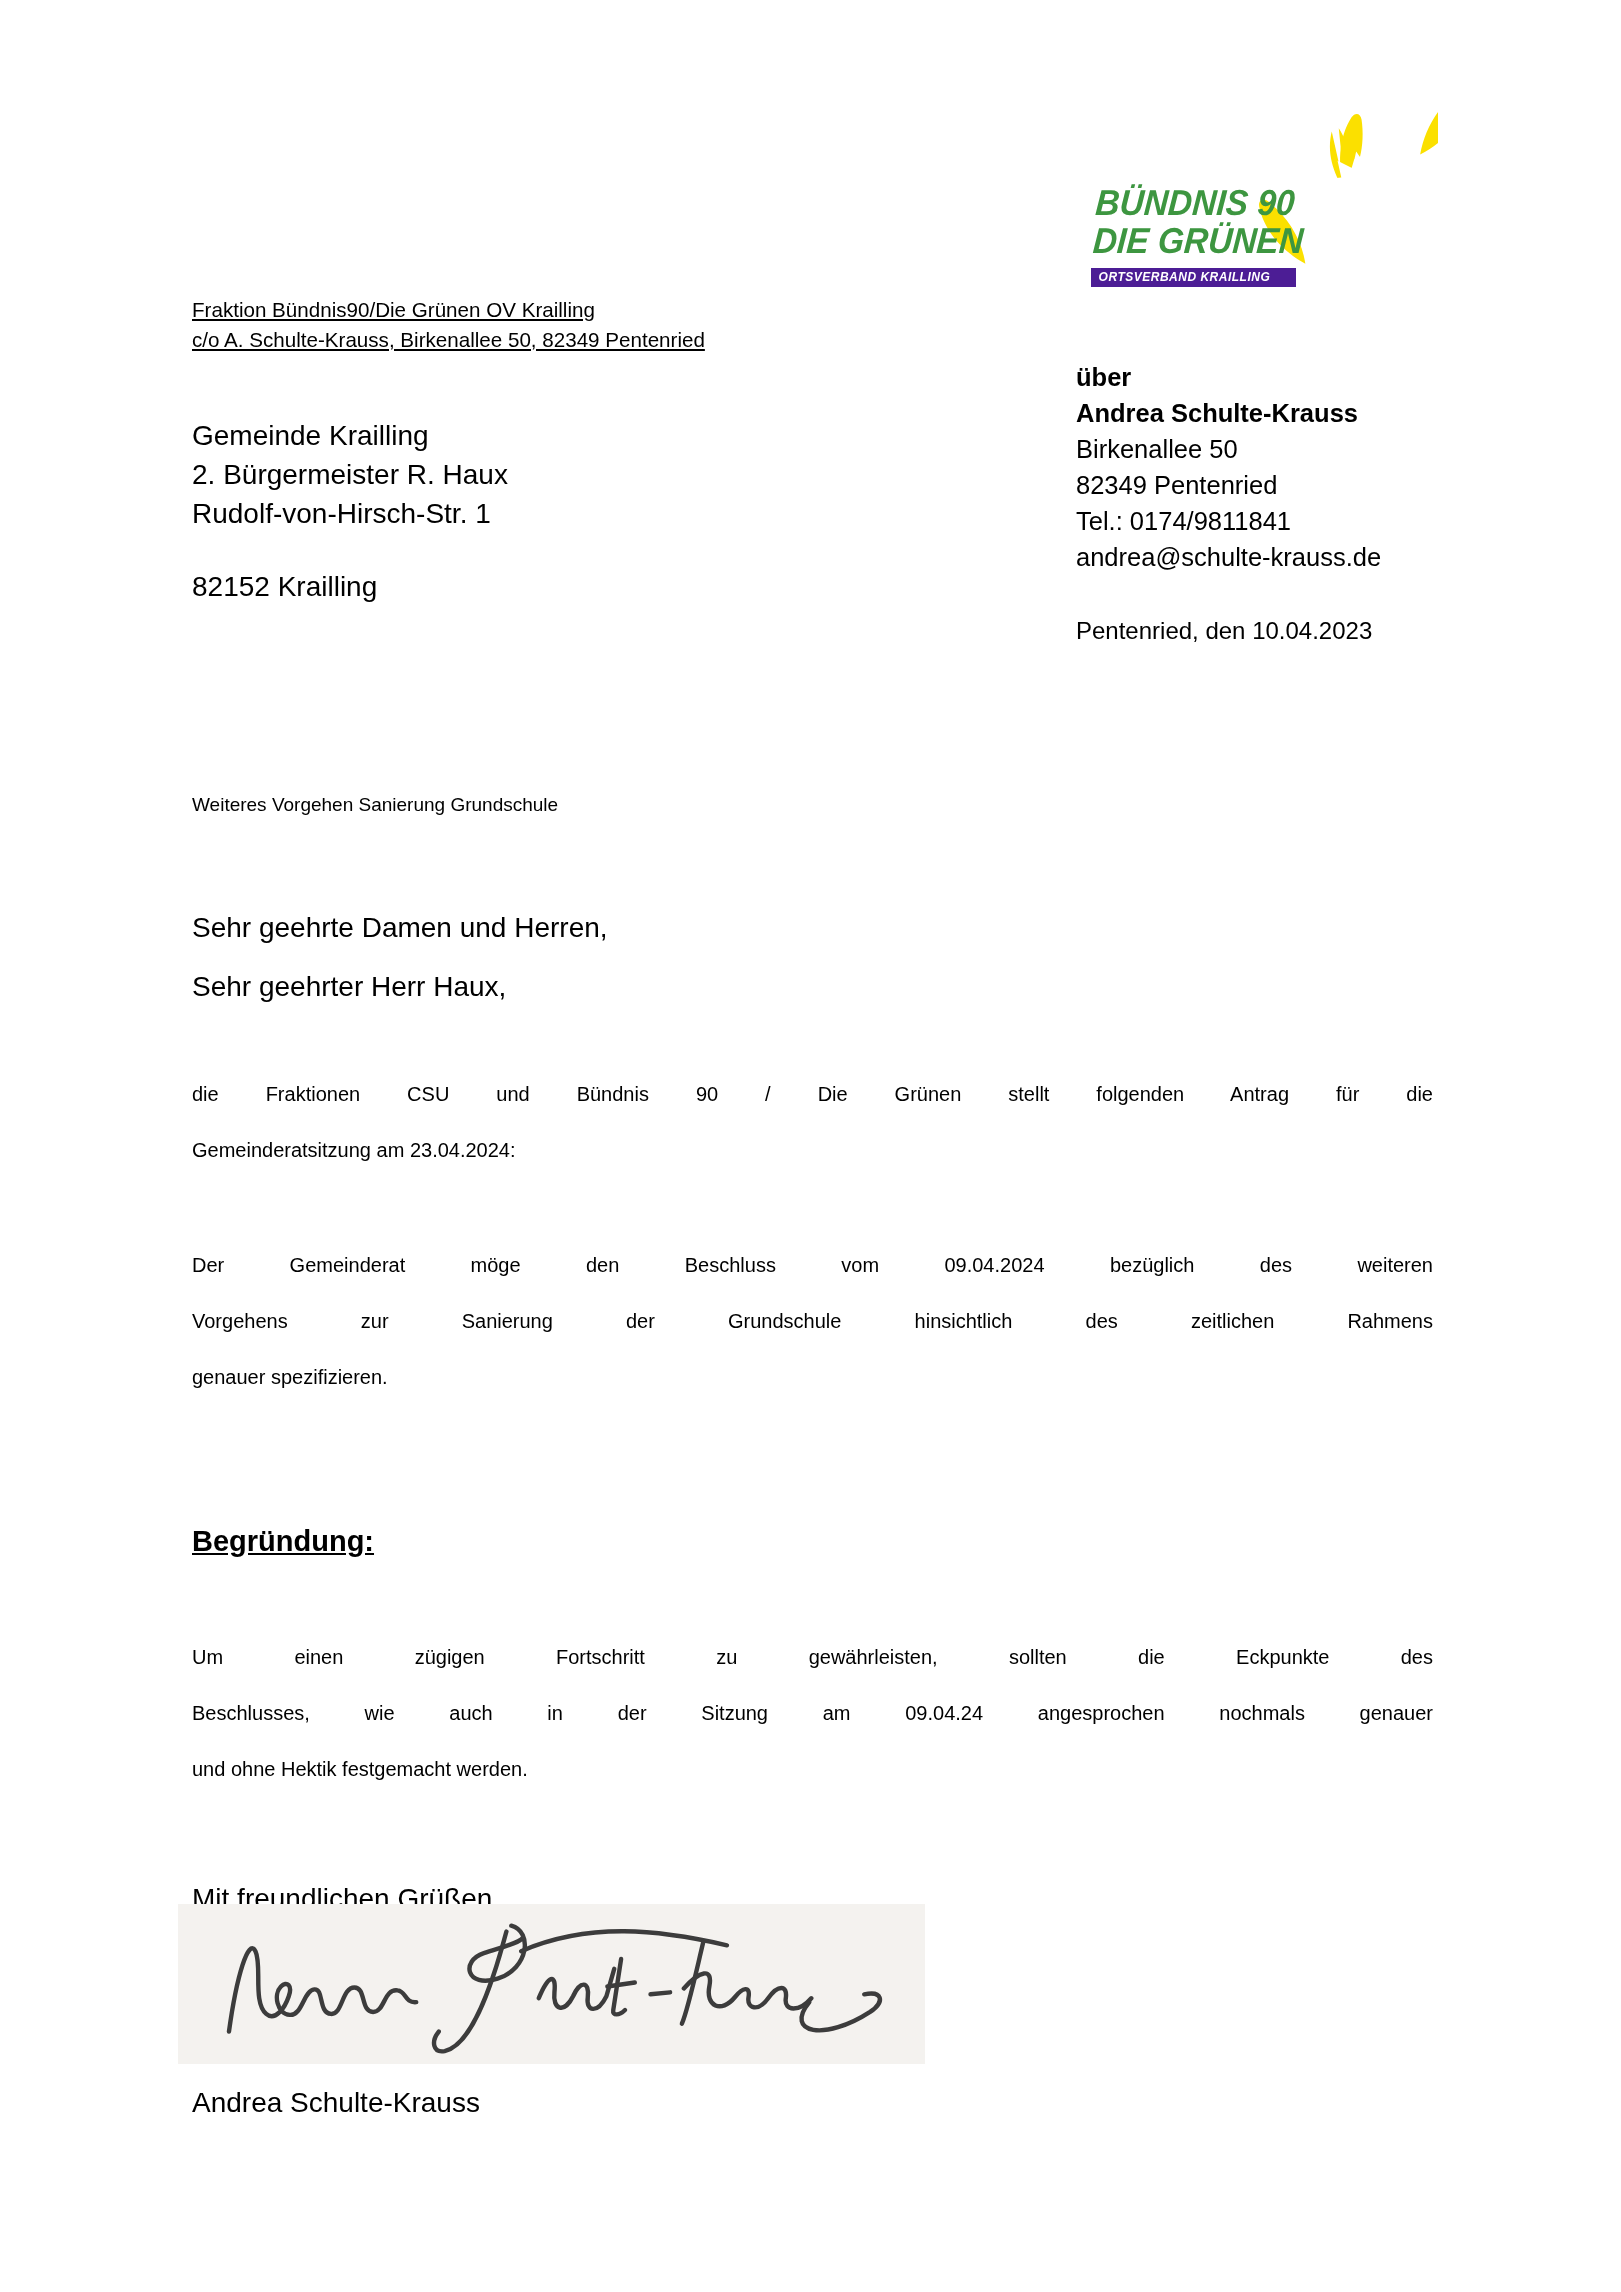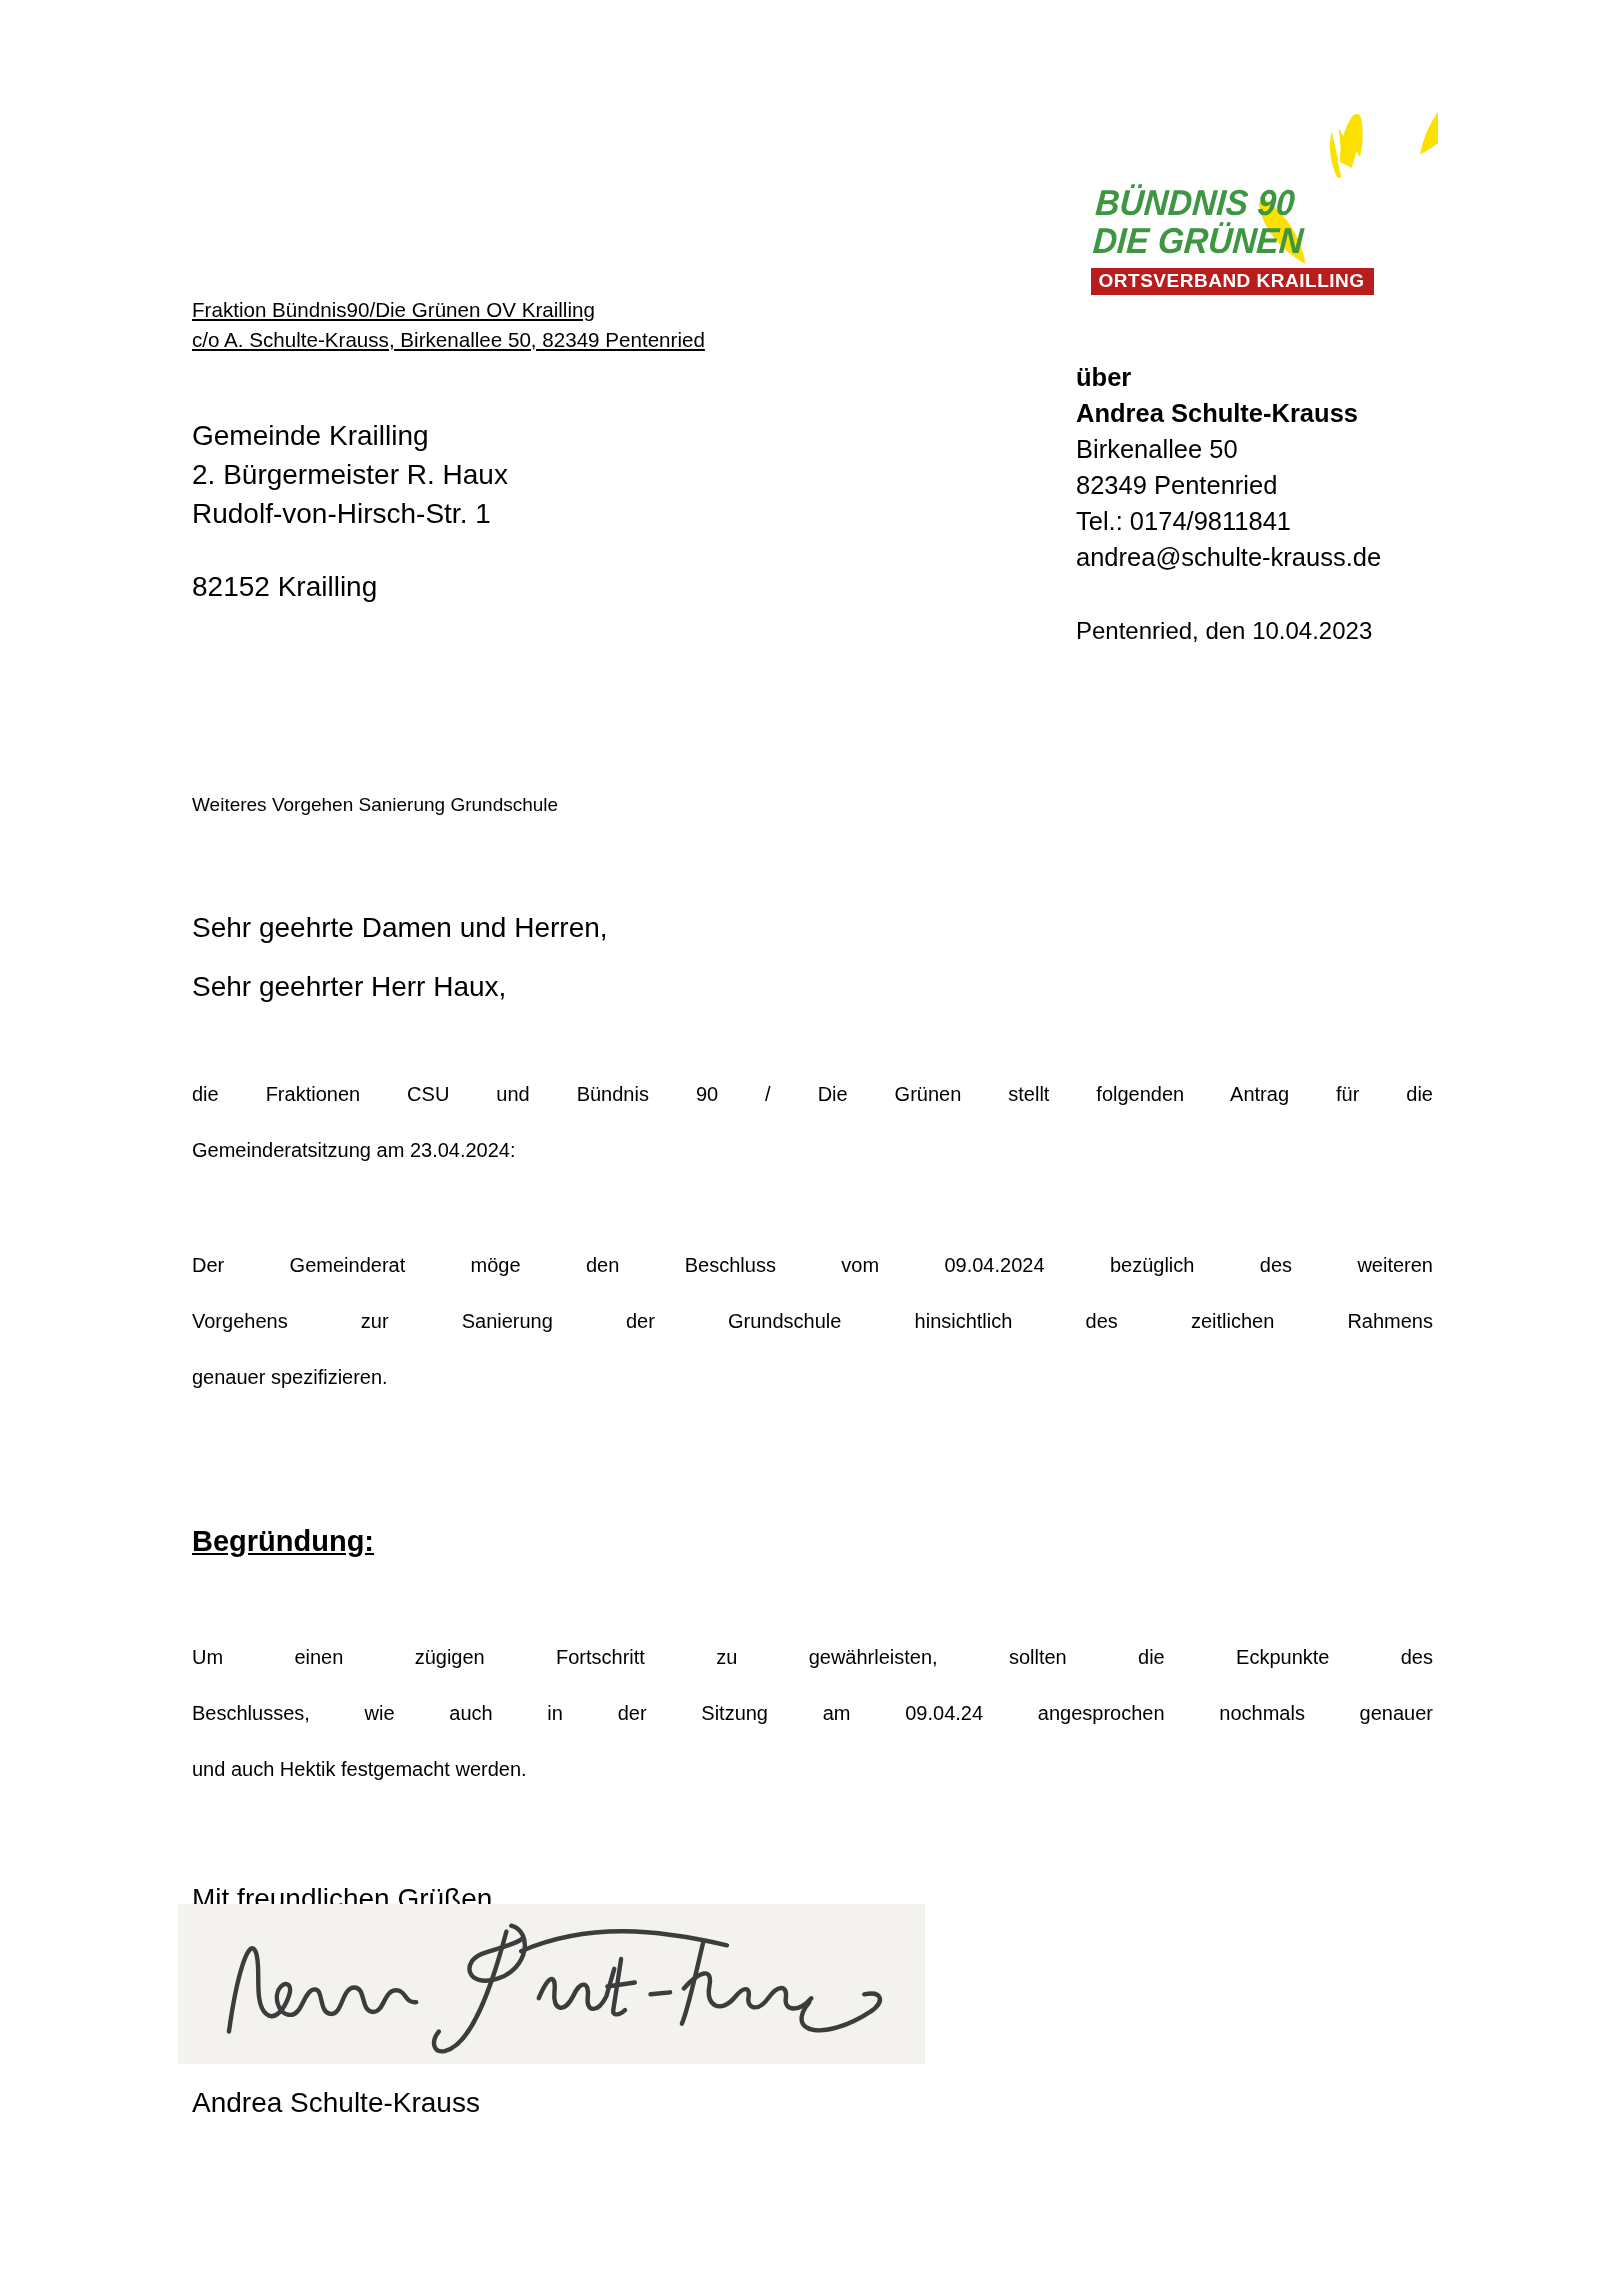--- a/index.html
+++ b/index.html
@@ -6,22 +6,22 @@
   .page{
     position:relative;width:1621px;height:2293px;background:#ffffff;
     font-family:"Liberation Sans","DejaVu Sans",sans-serif;color:#000;
     overflow:hidden;margin:0 auto;
   }
   
   .logo{position:absolute;left:1083px;top:86px;width:363px;height:221px;}
   .logo-text{position:absolute;left:13.7px;top:98px;transform:skewX(-4deg) scaleX(.93);transform-origin:left top;}
   .logo-line{font-size:36px;line-height:38px;font-weight:bold;font-style:italic;color:#3d9640;letter-spacing:0px;white-space:nowrap;}
   .logo-banner{
-    position:absolute;left:7.8px;top:182px;background:#b91c1c;color:#fff;
-    font-size:19px;font-weight:bold;letter-spacing:0.5px;
+    position:absolute;left:7.8px;top:182px;background:#4c1d95;color:#fff;
+    font-size:12px;font-weight:bold;font-style:italic;letter-spacing:0.5px;
     padding:2px 9.8px 2.9px 7.8px;white-space:nowrap;min-width:188px;
   }
   .sunflower{position:absolute;left:169px;top:3.9px;}
   
   .sender{position:absolute;left:192px;top:295px;font-size:20.6px;line-height:30px;}
   .sender div{text-decoration:underline;white-space:nowrap;}
   
   .recipient{position:absolute;left:192px;top:416px;font-size:28px;line-height:39px;}
   .recipient .gap{margin-top:34px;}
   
@@ -114,21 +114,21 @@
     <div class="jline">Der Gemeinderat möge den Beschluss vom 09.04.2024 bezüglich des weiteren</div>
     <div class="jline">Vorgehens zur Sanierung der Grundschule hinsichtlich des zeitlichen Rahmens</div>
     <div class="jlast">genauer spezifizieren.</div>
   </div>
 
   <div class="heading">Begründung:</div>
 
   <div class="para p3">
     <div class="jline">Um einen zügigen Fortschritt zu gewährleisten, sollten die Eckpunkte des</div>
     <div class="jline">Beschlusses, wie auch in der Sitzung am 09.04.24 angesprochen nochmals genauer</div>
-    <div class="jlast">und auch Hektik festgemacht werden.</div>
+    <div class="jlast">und ohne Hektik festgemacht werden.</div>
   </div>
 
   <div class="closing">Mit freundlichen Grüßen</div>
 
   <div class="signature-block">
     <svg width="747" height="160" viewBox="0 0 762 163">
       <g fill="none" stroke="#3c3c3c" stroke-width="4.5" stroke-linecap="round">
 
         <path d="M52,130 C60,72 72,34 79,48 C86,62 76,100 90,112 C99,120 109,106 113,94 C117,83 111,78 105,84 C97,92 101,112 114,113 C127,114 128,88 139,87 C149,86 143,111 156,112 C168,113 167,85 180,85 C192,85 186,110 199,110 C211,110 210,86 224,88 C233,89 231,101 243,100"></path>
 

